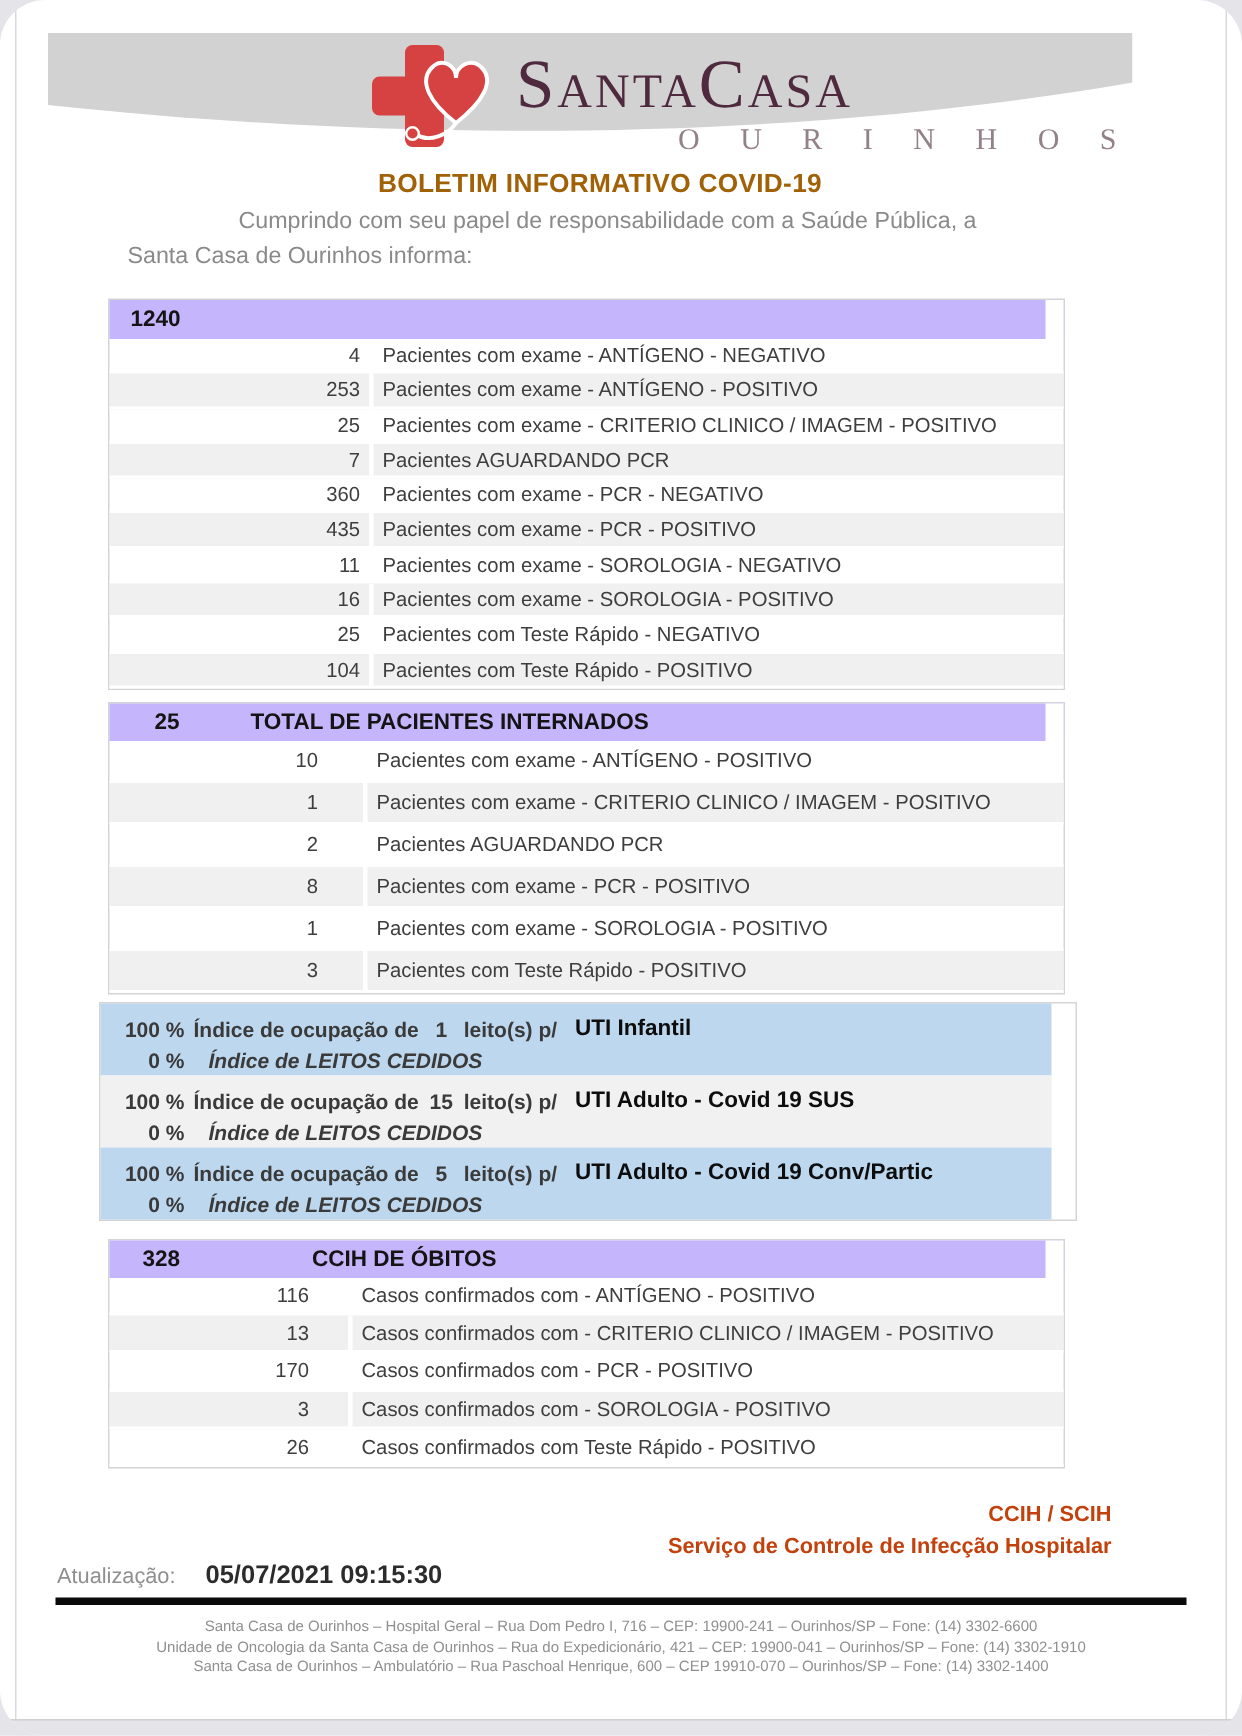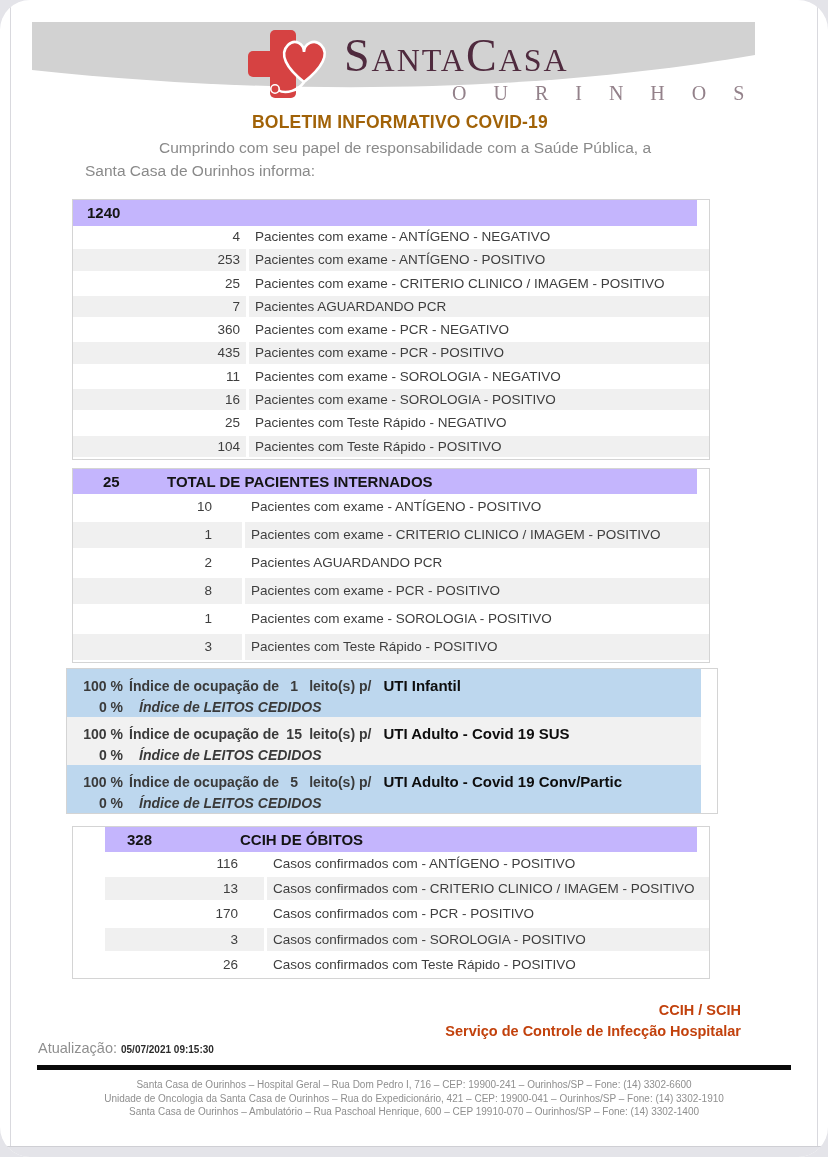--- a/index.html
+++ b/index.html
@@ -34,41 +34,41 @@
   .tbl-1 .hnum { left:14px; } .tbl-1 .htitle { left:94px; }
   .tbl-1 .row { height:23.3px; line-height:21.3px; }
   .tbl-1 .num { width:176px; padding-right:6px; }
 
   .tbl-2 { top:468px; }
   .tbl-2 .thead { height:25px; line-height:25px; }
   .tbl-2 .hnum { left:30px; } .tbl-2 .htitle { left:94px; }
   .tbl-2 .row { height:28px; line-height:26px; }
   .tbl-2 .num { width:172px; padding-right:30px; }
 
-  .tbl-3 { top:826px;padding-left:32px; }
+  .tbl-3 { top:826px; }
   .tbl-3 .thead { height:25px; line-height:25px; }
   .tbl-3 .hnum { left:22px; } .tbl-3 .htitle { left:135px; }
   .tbl-3 .row { height:25.2px; line-height:23.2px; }
   .tbl-3 .num { width:162px; padding-right:26px; }
 
   
   .uti { position:absolute; left:66px; top:668px; width:652px; border:1px solid #d4d4d4; background:#fff; }
   .ublock { width:634px; height:48px; padding-top:4px; }
   .u-blue { background:#bdd7ee; } .u-gray { background:#f1f1f1; }
   .uline { display:flex; align-items:flex-end; height:21px; font-weight:bold; color:#3a3a3a; font-size:14px; }
   .upct { width:56px; text-align:right; }
   .ulab1 { margin-left:6px; }
   .ubeds { width:30px; text-align:center; }
   .uname { margin-left:12px; color:#0d0d0d; font-size:15px; white-space:nowrap; }
   .uline2 .ulab3 { margin-left:16px; font-style:italic; }
 
   
   .dept-block { position:absolute; left:400px; top:1000px; width:341px; text-align:right; font-weight:bold; color:#c2410c; font-size:14.5px; line-height:21px; }
   .update-line { position:absolute; left:38px; top:1040px; font-size:14.5px; color:#8f8f8f; }
-  .update-line .val { margin-left:4px; font-weight:bold; color:#2b2b2b; font-size:10px; }
+  .update-line .val { margin-left:20px; font-weight:bold; color:#2b2b2b; font-size:17px; }
   .rule { position:absolute; left:37px; top:1065px; width:754px; height:5px; background:#0a0a0a; }
   .addresses { position:absolute; left:0; top:1078px; width:828px; text-align:center; font-size:10px; line-height:13.5px; color:#8f8f8f; }
 </style>
 </head>
 <body>
 
 <div class="page">
   <div class="edge edge-left"></div>
   <div class="edge edge-right"></div>
 

